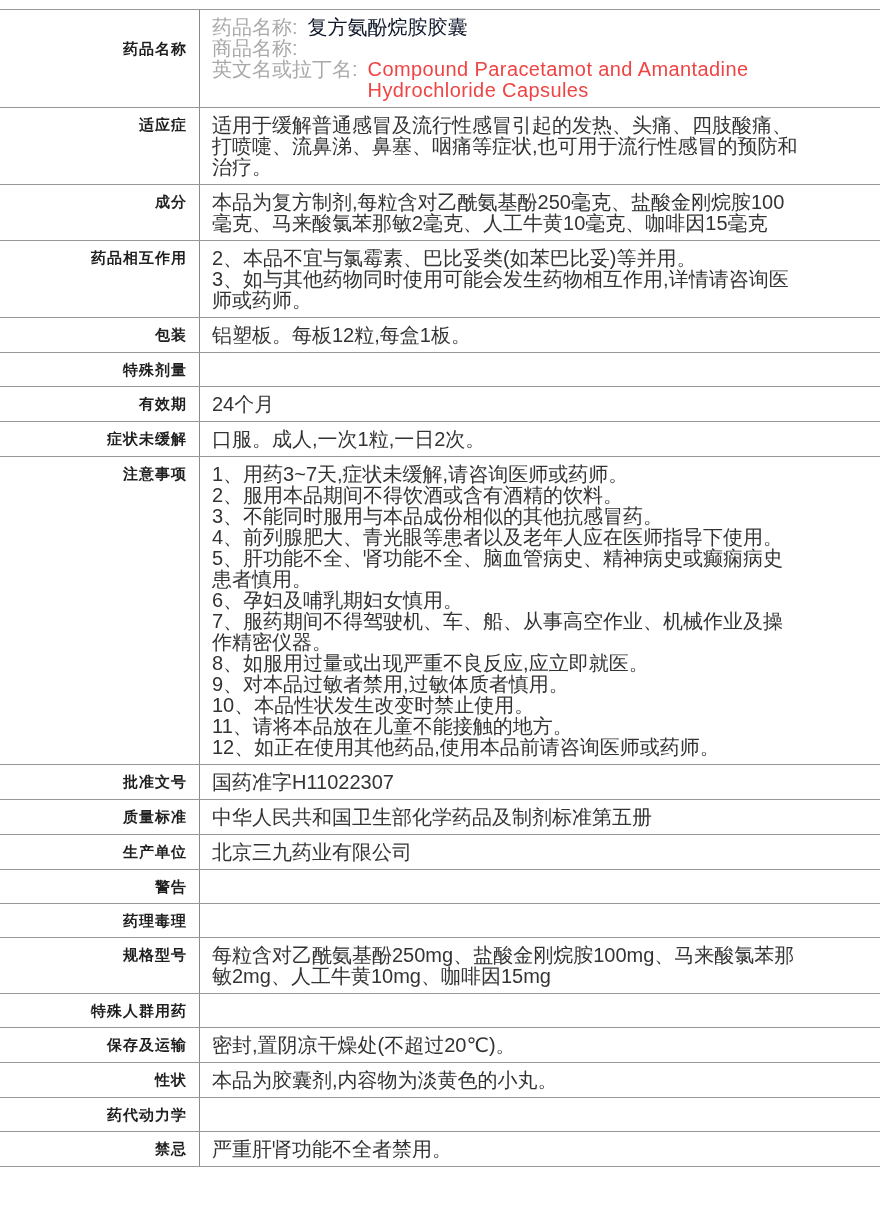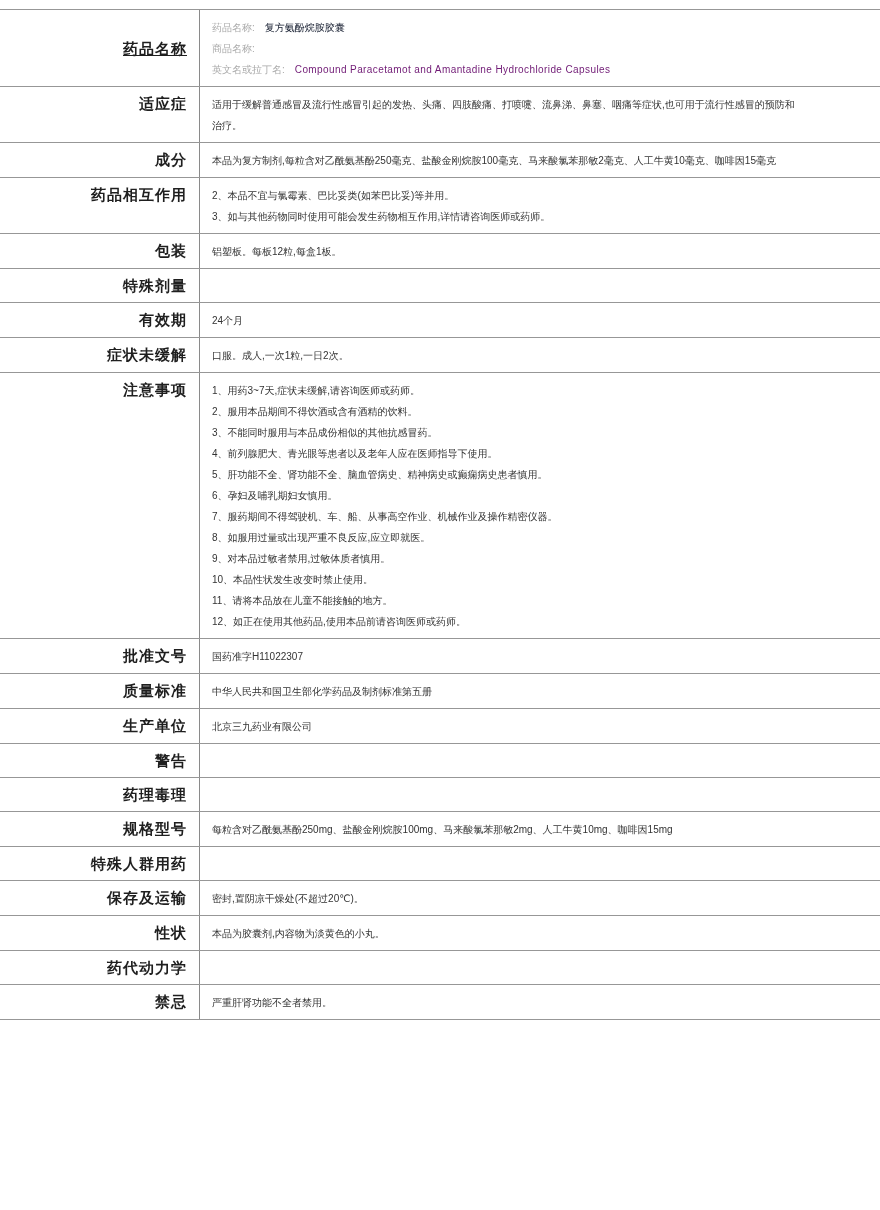--- a/index.html
+++ b/index.html
@@ -37,38 +37,38 @@
     color: #1f1f1f;
     letter-spacing: 1px;
   }
   .content-cell {
     flex: 1 1 auto;
     box-sizing: border-box;
     padding: 7px 10px 6px 12px;
   }
   .content-inner {
     max-width: 586px;
-    font-size: 10px;
+    font-size: 20px;
     color: #333333;
     line-height: 21px;
   }
   .content-line { white-space: normal; }
   .field-line { display: flex; align-items: flex-start; }
   .field-label {
     color: #a9a9a9;
     margin-right: 10px;
     white-space: nowrap;
   }
   .field-value { color: #0f172a; }
   .field-value.en {
     max-width: 400px;
     letter-spacing: 0.4px;
-    color: #701a75;
-  }
-  .row-name .label-cell { padding-top: 30px; text-decoration: underline; }
+    color: #ef4444;
+  }
+  .row-name .label-cell { padding-top: 30px; }
 </style>
 </head>
 <body>
 
 <div class="page">
   <div class="doc">
   <div class="row row-name">
     <div class="label-cell">药品名称</div>
     <div class="content-cell">
       <div class="content-inner">

